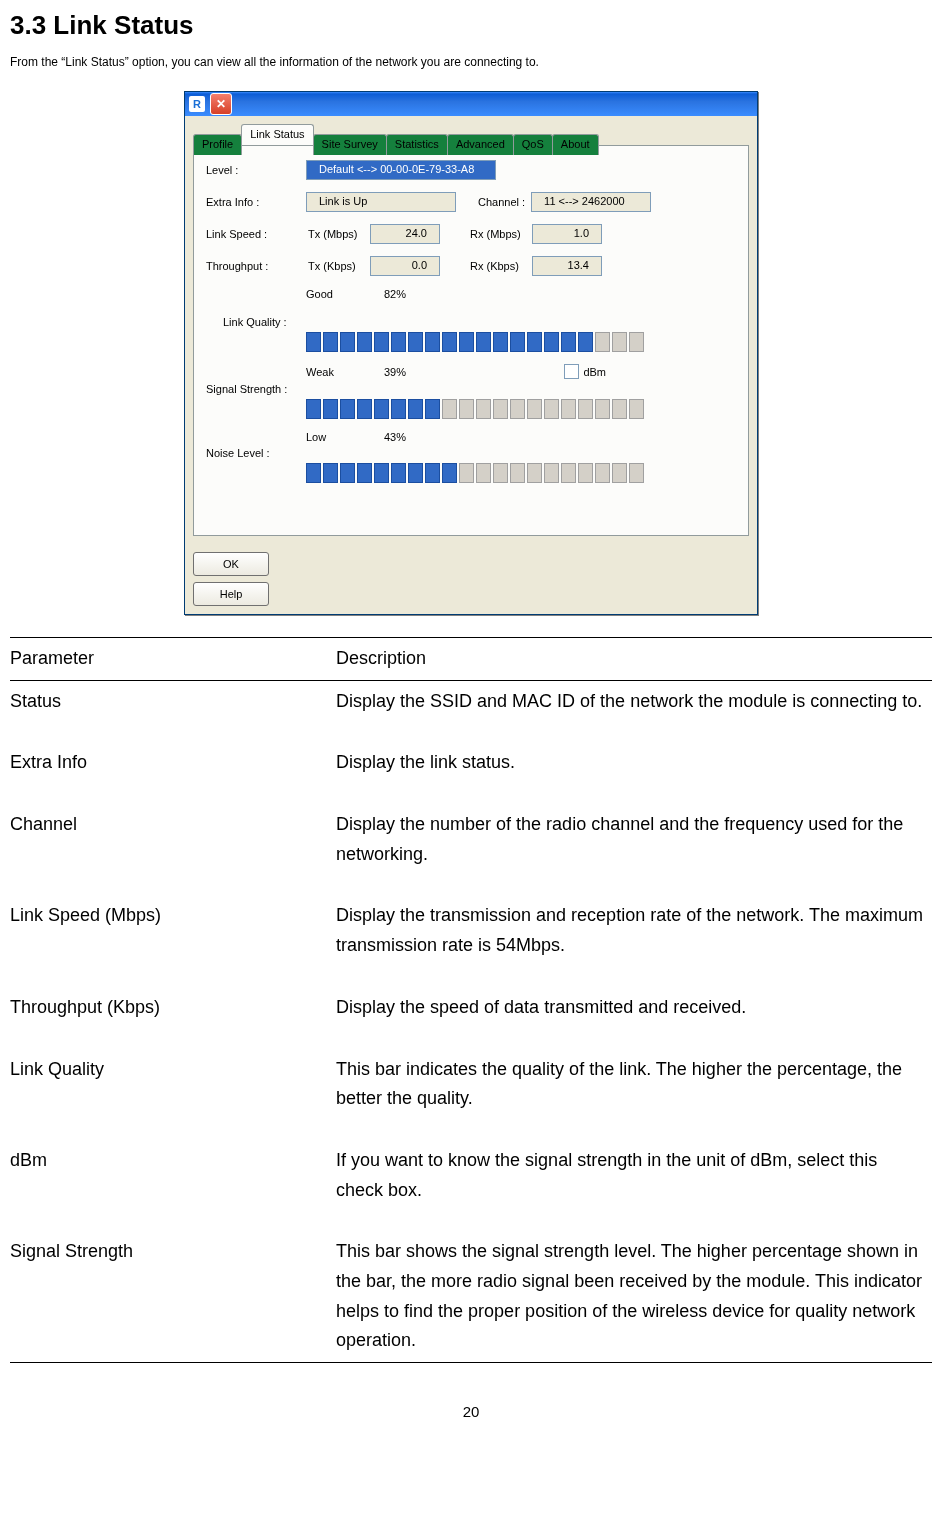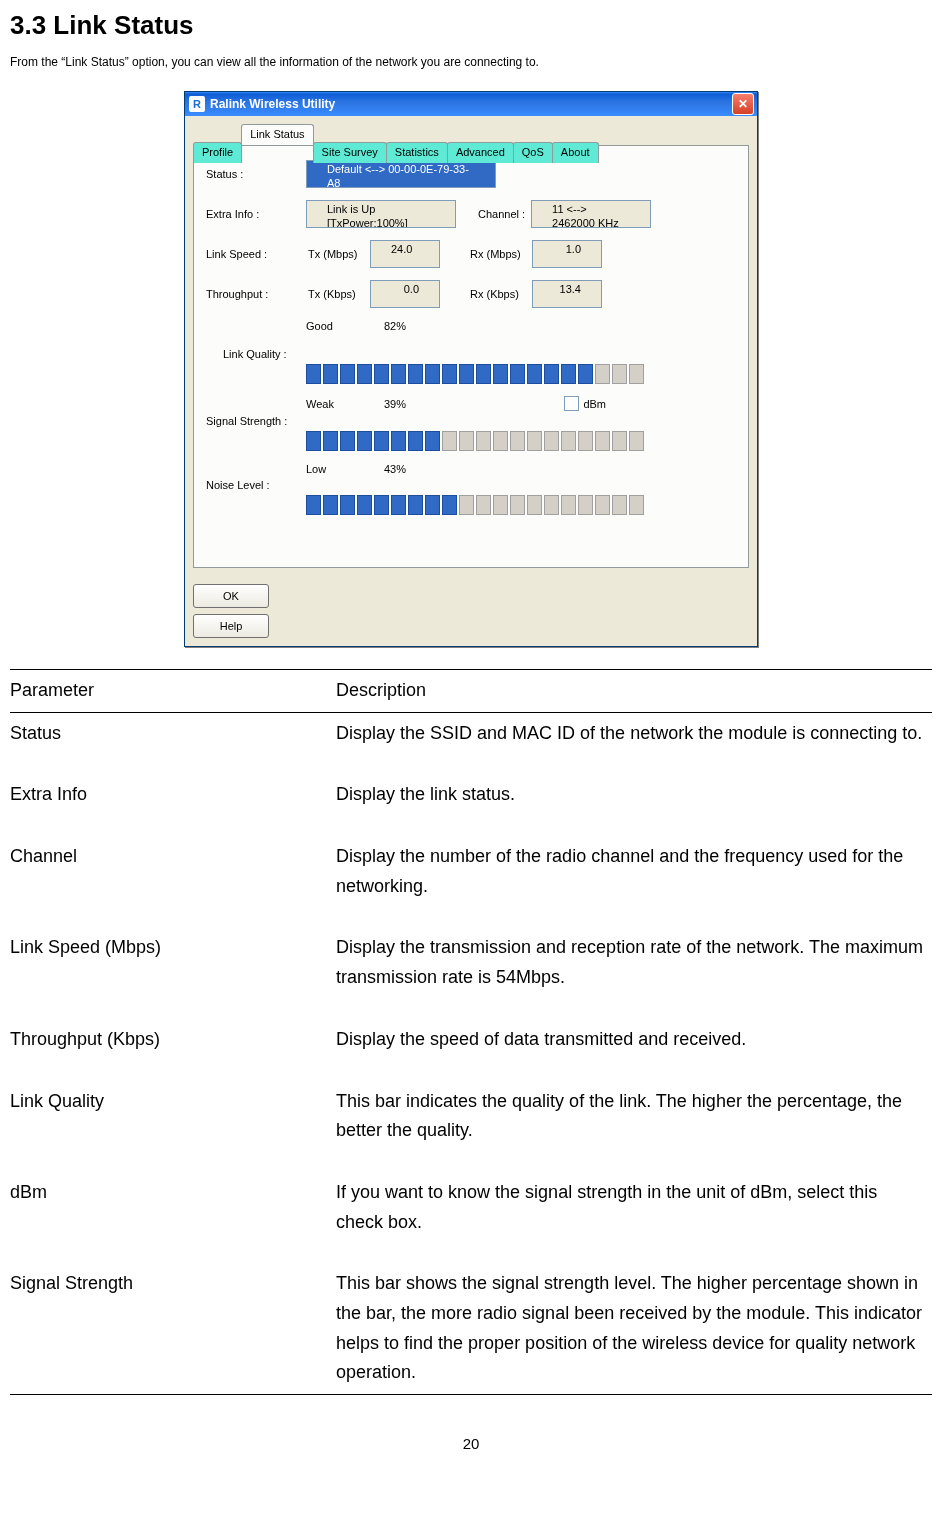--- a/index.html
+++ b/index.html
@@ -79,26 +79,26 @@
   }
   .tab-strip {
     display: flex;
     position: relative;
     z-index: 2;
   }
   .tab {
     padding: 3px 8px 4px 8px;
     border: 1px solid #919b9c;
     border-bottom: none;
-    background: #5eead4;
+    background: #15803d;
     margin-right: -1px;
     font-size: 11px;
     border-radius: 3px 3px 0 0;
     position: relative;
-    top: 18px;
+    top: 10px;
   }
   .tab.active {
     background: #fcfcfa;
     top: 0;
     padding-bottom: 5px;
     z-index: 3;
   }
   .tab-panel {
     border: 1px solid #919b9c;
     background: #fcfcfa;
@@ -111,22 +111,22 @@
     align-items: center;
     margin-bottom: 12px;
   }
   .row-lbl {
     width: 100px;
     font-size: 11px;
   }
   .sunken {
     border: 1px solid #7f9db9;
     background: #ece9d8;
-    height: 28px;
-    padding: 1px 20px;
+    height: 20px;
+    padding: 1px 12px;
     font-size: 11px;
     display: inline-block;
     box-sizing: border-box;
     line-height: 14px;
     overflow: hidden;
   }
   .sunken.sel {
     background: #316ac5;
     color: #fff;
   }
@@ -233,54 +233,53 @@
 <body>
 
 <div class="heading">3.3   Link Status</div>
 <div class="intro">From the “Link Status” option, you can view all the information of the network you are connecting to.</div>
 
 <div class="screenshot-wrap">
   <div class="xp-window">
     
     <div class="titlebar">
       <div class="icon">R</div>
-      <div class="title">Ralink Wireless Utility</div>
       <div class="close-btn">✕</div>
     </div>
 
     <div class="tabs-area">
 
       <div class="tab-strip" id="tab-strip">
           <div class="tab">Profile</div>
           <div class="tab active">Link Status</div>
           <div class="tab">Site Survey</div>
           <div class="tab">Statistics</div>
           <div class="tab">Advanced</div>
           <div class="tab">QoS</div>
           <div class="tab">About</div>
         </div>
 
       <div class="tab-panel">
 
         <div class="row">
-          <div class="row-lbl">Status :</div>
+          <div class="row-lbl">Level :</div>
           <div class="sunken sel" style="width:190px;">Default &lt;--&gt; 00-00-0E-79-33-A8</div>
         </div>
 
         <div class="row">
           <div class="row-lbl">Extra Info :</div>
           <div class="sunken" style="width:150px;">Link is Up [TxPower:100%]</div>
           <div class="sub-lbl" style="margin-left:22px;">Channel :</div>
           <div class="sunken" style="width:120px;">11 &lt;--&gt; 2462000 KHz</div>
         </div>
 
         <div class="row">
           <div class="row-lbl">Link Speed :</div>
           <div class="sub-lbl" style="width:56px;">Tx (Mbps)</div>
-          <div class="sunken" style="width:70px;text-align:left;">24.0</div>
+          <div class="sunken" style="width:70px;text-align:right;">24.0</div>
           <div class="sub-lbl" style="margin-left:30px;width:56px;">Rx (Mbps)</div>
           <div class="sunken" style="width:70px;text-align:right;">1.0</div>
         </div>
 
         <div class="row">
           <div class="row-lbl">Throughput :</div>
           <div class="sub-lbl" style="width:56px;">Tx (Kbps)</div>
           <div class="sunken" style="width:70px;text-align:right;">0.0</div>
           <div class="sub-lbl" style="margin-left:30px;width:56px;">Rx (Kbps)</div>
           <div class="sunken" style="width:70px;text-align:right;">13.4</div>

